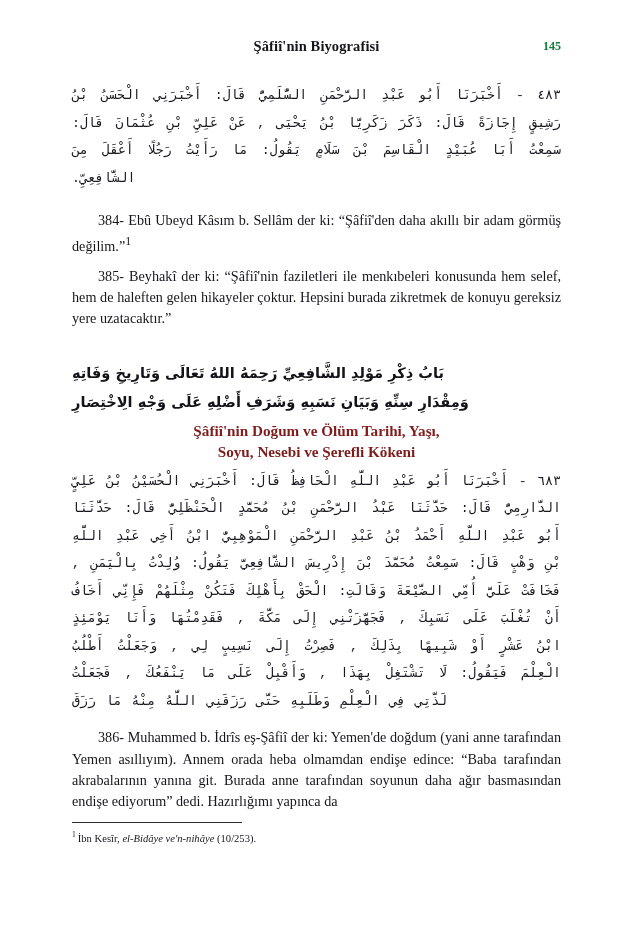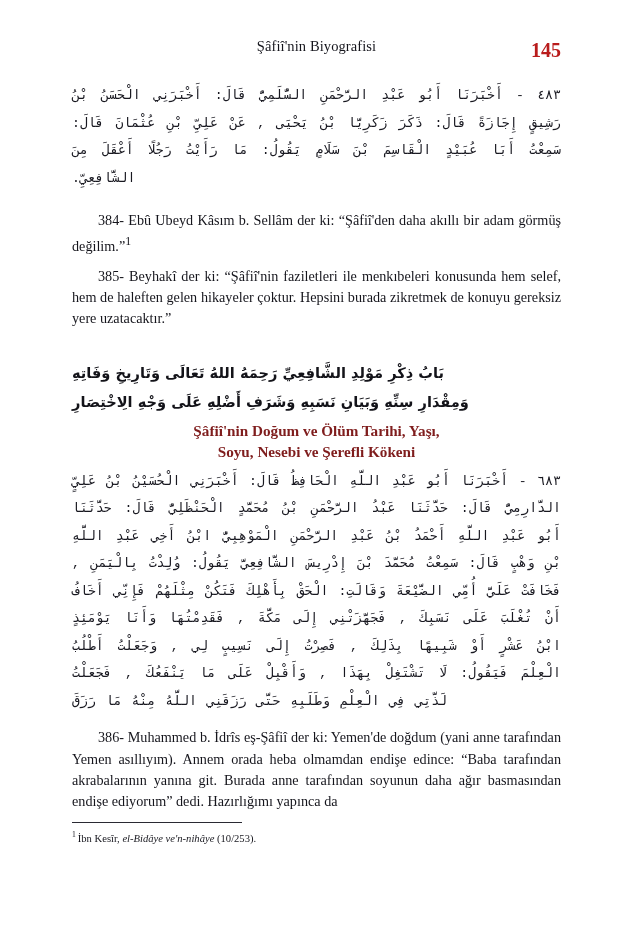--- a/index.html
+++ b/index.html
@@ -24,32 +24,32 @@
     left: 72px;
     right: 71px;
     height: 24px;
   }
   .runhead-title {
     position: absolute;
     left: 0;
     right: 0;
     text-align: center;
     font-size: 14.5px;
-    font-weight: normal;
+    font-weight: bold;
     letter-spacing: 0.1px;
     color: #15151c;
     white-space: nowrap;
   }
   .runhead-pageno {
     position: absolute;
     right: 0;
     top: 1px;
-    font-size: 20px;
+    font-size: 12px;
     font-weight: bold;
-    color: #b91c1c;
+    color: #15803d;
   }
 
   
   .body {
     position: absolute;
     top: 82px;
     left: 72px;
     width: 489px;
   }
 

